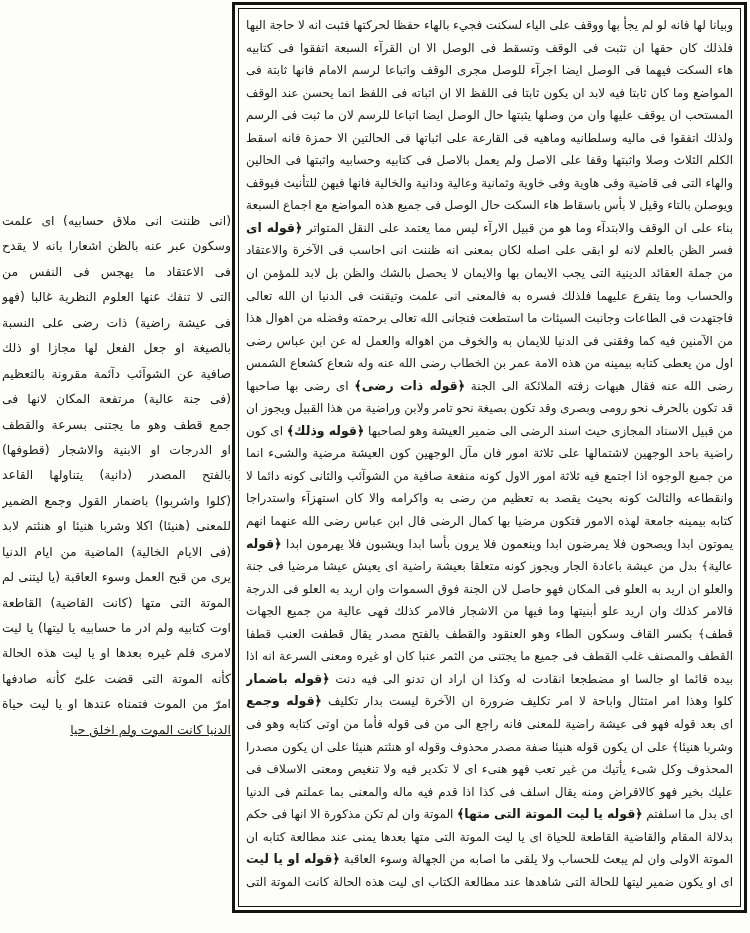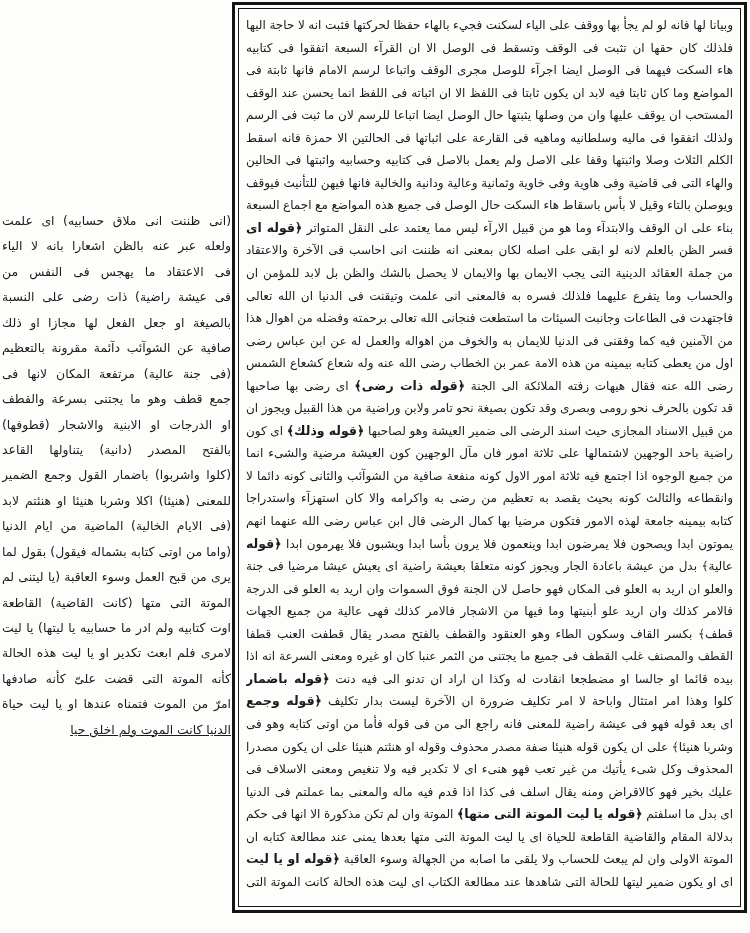--- a/index.html
+++ b/index.html
@@ -71,37 +71,37 @@
     text-align:justify;
     text-align-last:justify;
   }
   .g-line:last-child{text-align-last:right;text-decoration:underline;}
 </style>
 </head>
 <body>
 
 <div class="margin-notes">
     <div class="g-line">(انى ظننت انى ملاق حسابيه) اى علمت</div>
-    <div class="g-line">ولعله عبر عنه بالظن اشعارا بانه لا الياء</div>
+    <div class="g-line">وسكون عبر عنه بالظن اشعارا بانه لا يقدح</div>
     <div class="g-line">فى الاعتقاد ما يهجس فى النفس من الخطرات</div>
+    <div class="g-line">التى لا تنفك عنها العلوم النظرية غالبا (فهو</div>
     <div class="g-line">فى عيشة راضية) ذات رضى على النسبة</div>
     <div class="g-line">بالصيغة او جعل الفعل لها مجازا او ذلك لكونها</div>
     <div class="g-line">صافية عن الشوآئب دآئمة مقرونة بالتعظيم</div>
     <div class="g-line">(فى جنة عالية) مرتفعة المكان لانها فى السماء</div>
     <div class="g-line">جمع قطف وهو ما يجتنى بسرعة والقطف</div>
     <div class="g-line">او الدرجات او الابنية والاشجار (قطوفها)</div>
     <div class="g-line">بالفتح المصدر (دانية) يتناولها القاعد</div>
     <div class="g-line">(كلوا واشربوا) باضمار القول وجمع الضمير</div>
     <div class="g-line">للمعنى (هنيئا) اكلا وشربا هنيئا او هنئتم لابد</div>
     <div class="g-line">(فى الايام الخالية) الماضية من ايام الدنيا</div>
-    <div class="g-line">(واما من اوتى كتابه بشماله فيقول) بقول لما</div>
     <div class="g-line">يرى من قبح العمل وسوء العاقبة (يا ليتنى لم</div>
     <div class="g-line">الموتة التى متها (كانت القاضية) القاطعة</div>
     <div class="g-line">اوت كتابيه ولم ادر ما حسابيه يا ليتها) يا ليت</div>
-    <div class="g-line">لامرى فلم ابعث تكدير او يا ليت هذه الحالة</div>
+    <div class="g-line">لامرى فلم غيره بعدها او يا ليت هذه الحالة</div>
     <div class="g-line">كأنه الموتة التى قضت علىّ كأنه صادفها</div>
     <div class="g-line">امرّ من الموت فتمناه عندها او يا ليت حياة</div>
     <div class="g-line">الدنيا كانت الموت ولم اخلق حيا</div>
   </div>
 
 <div class="frame-outer">
   <div class="frame-inner">
     <div class="main-text">
         <div class="m-line">وبيانا لها فانه لو لم يجأ بها ووقف على الياء لسكنت فجيء بالهاء حفظا لحركتها فثبت انه لا حاجة اليها حال الوصل</div>
         <div class="m-line">فلذلك كان حقها ان تثبت فى الوقف وتسقط فى الوصل الا ان القرآء السبعة اتفقوا فى كتابيه وحسابيه على اثبات</div>

